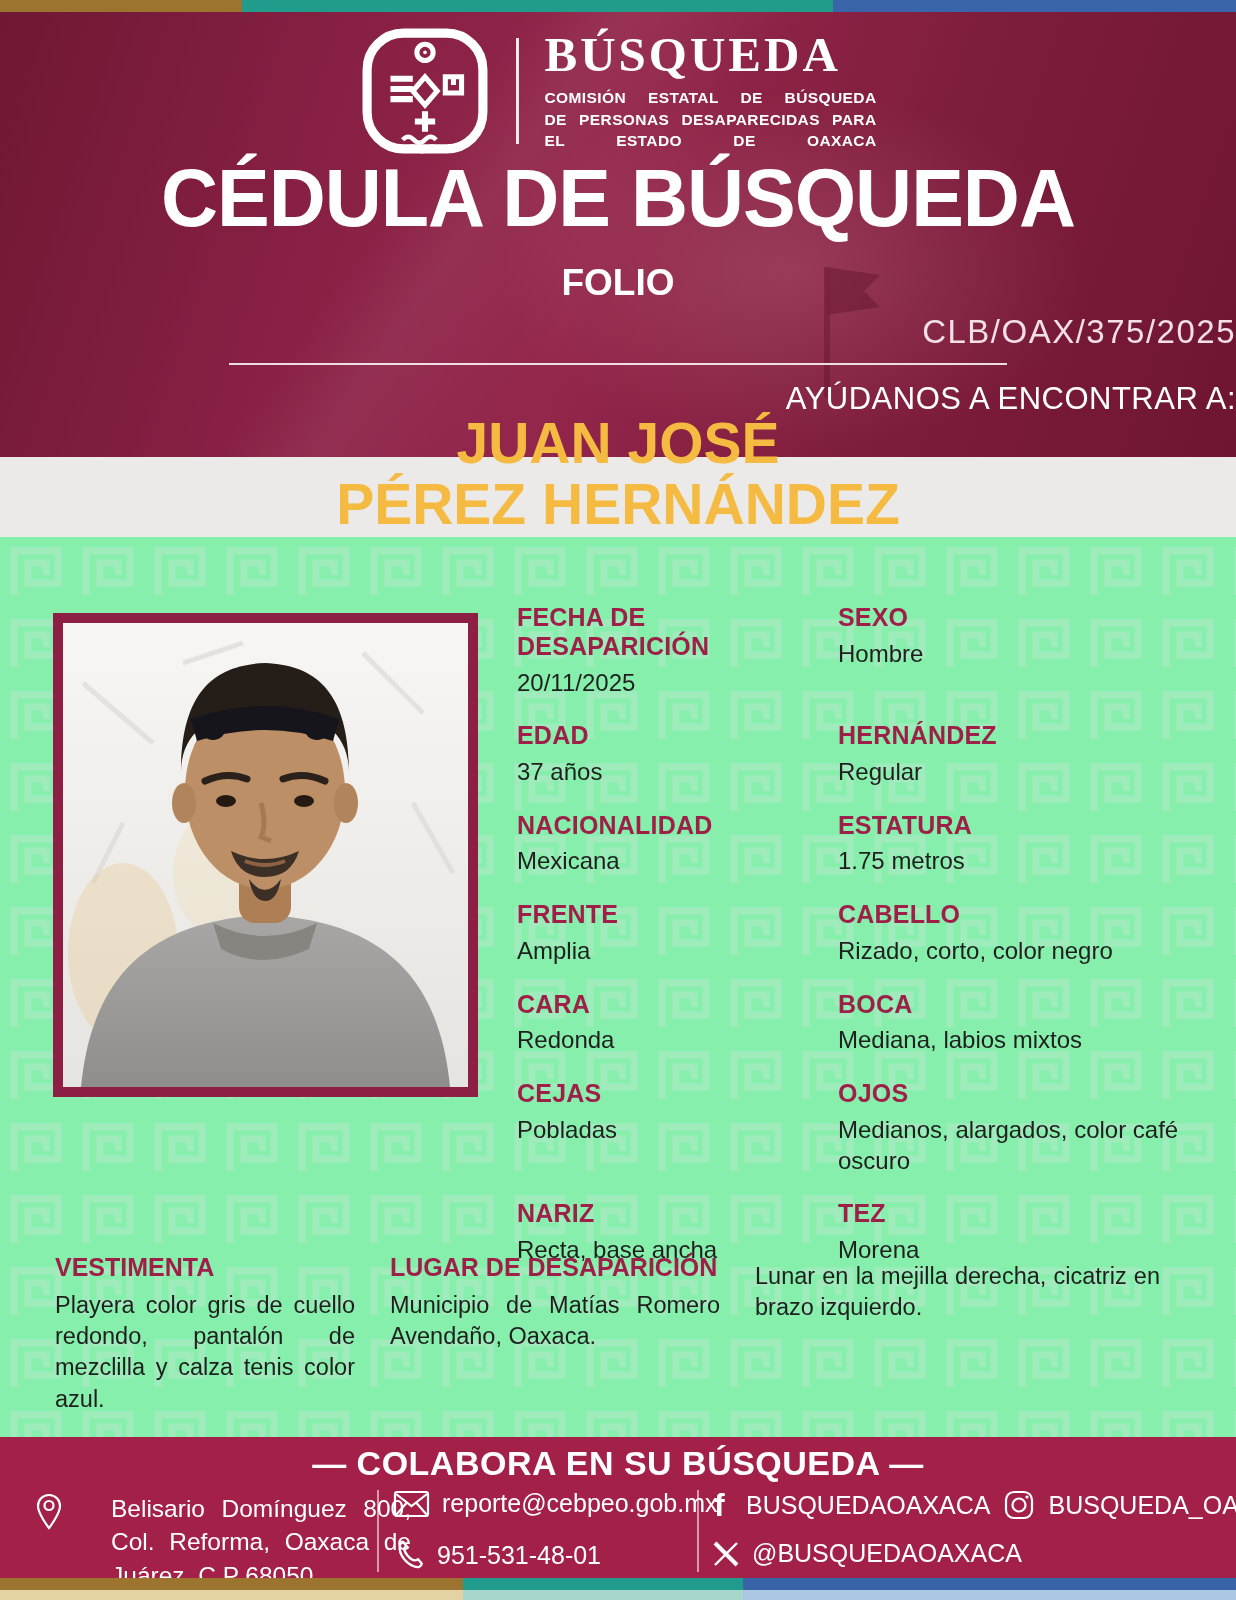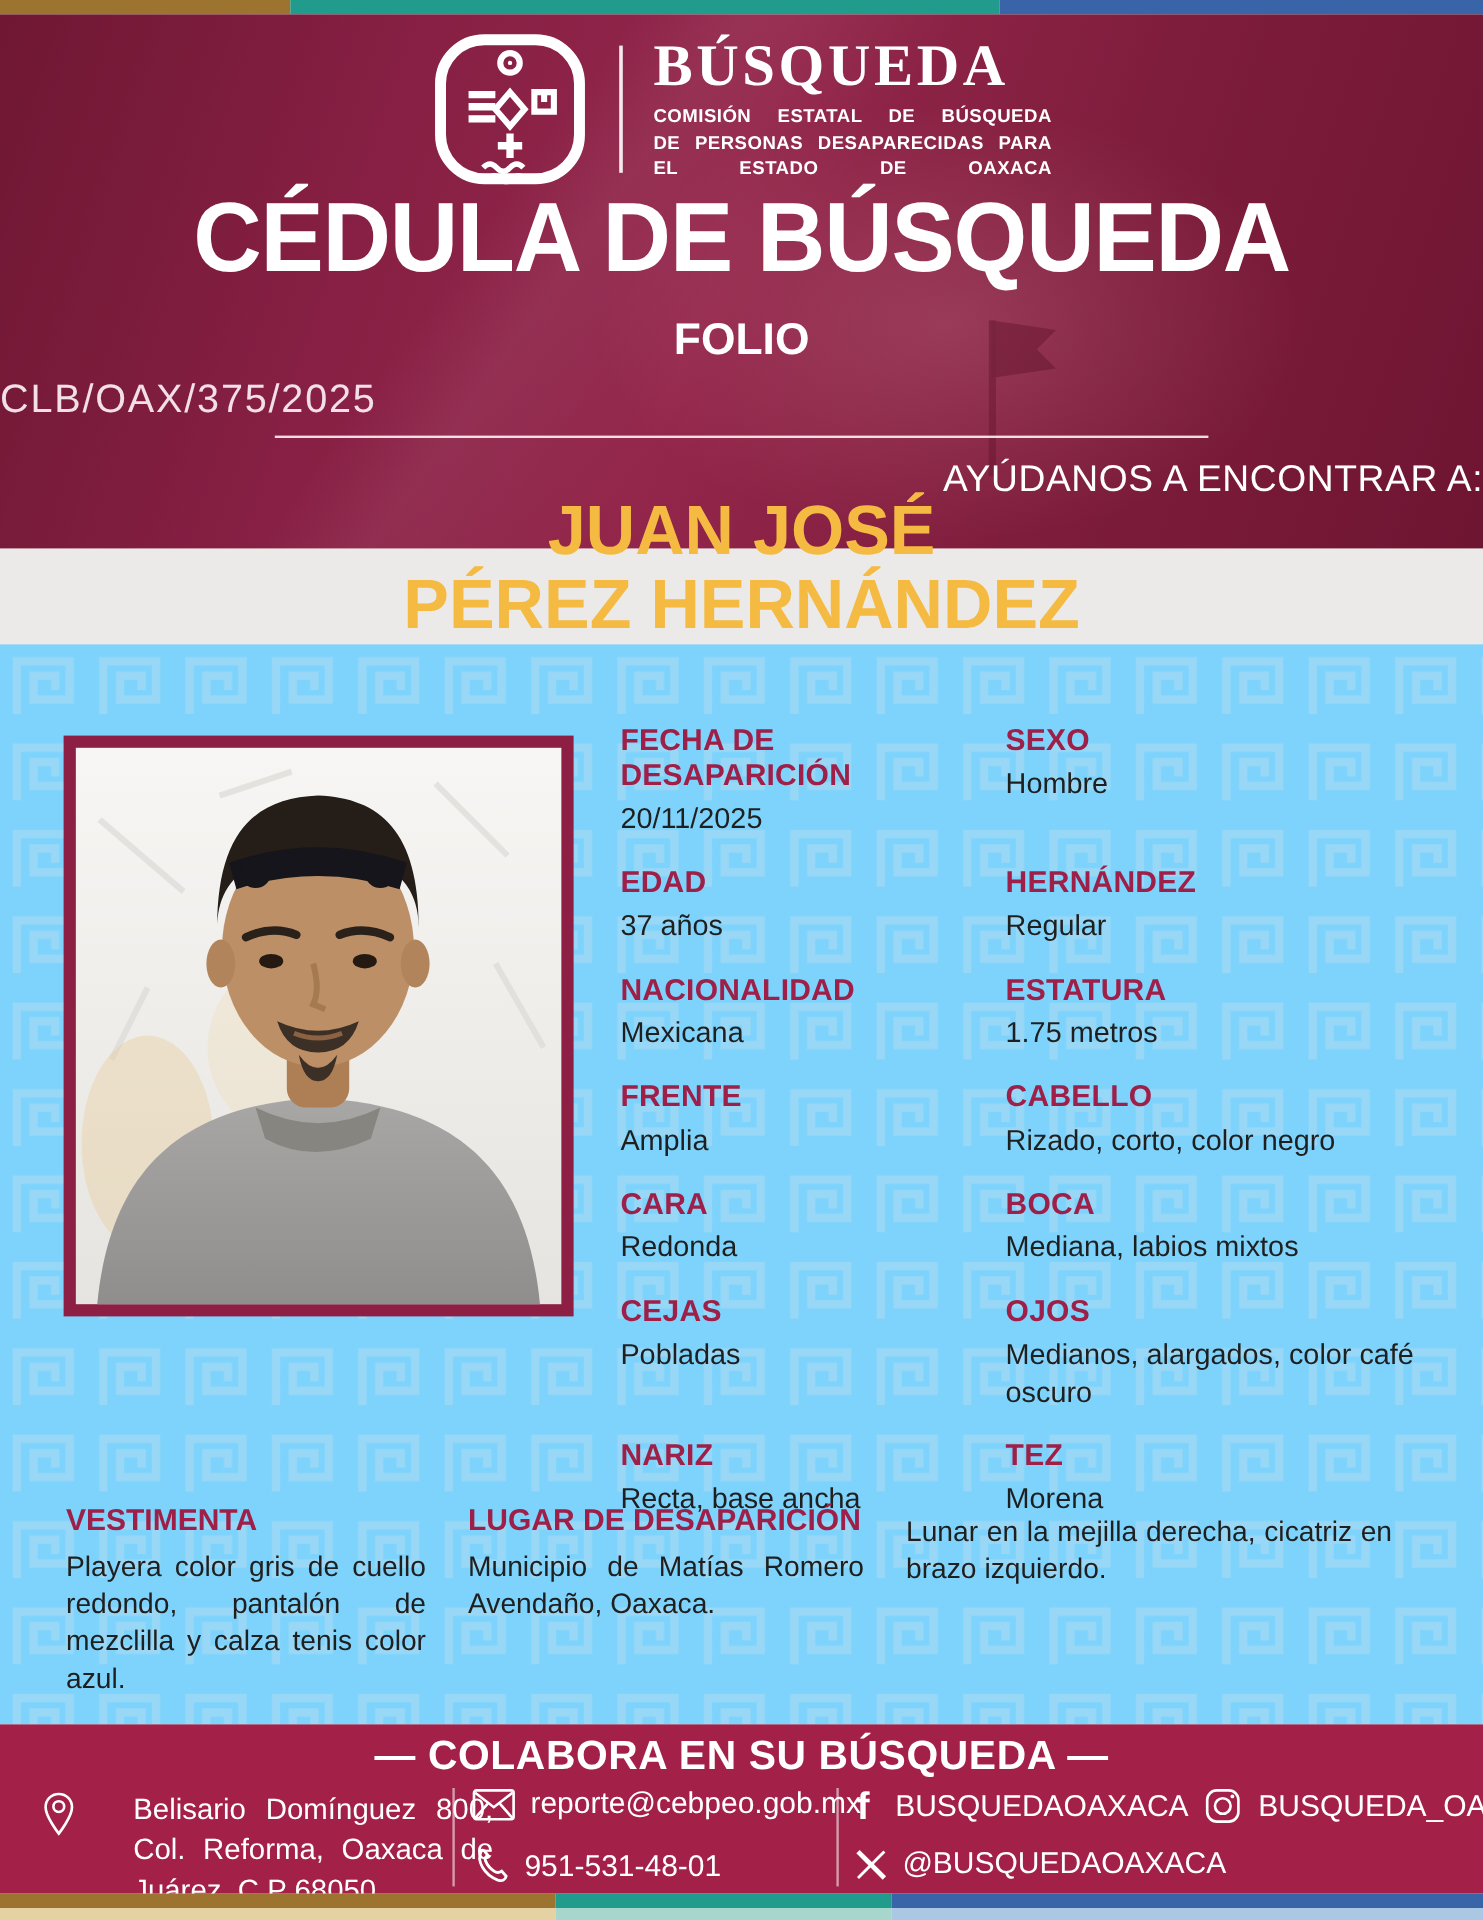--- a/index.html
+++ b/index.html
@@ -28,30 +28,30 @@
       linear-gradient(108deg,#6F1733 0%,#872044 26%,#93264B 48%,#7D1C3B 74%,#6E1532 100%);}
   .brand{position:absolute;top:14px;left:0;width:100%;display:flex;justify-content:center;align-items:center;gap:26px;}
   .brand-divider{width:3px;height:106px;background:rgba(255,255,255,0.9);}
   .brand-title{font-family:"Liberation Serif",serif;font-weight:700;font-size:49px;letter-spacing:3px;line-height:1;}
   .brand-sub{margin-top:8px;width:332px;}
   .brand-sub span{display:block;font-weight:700;font-size:15.5px;line-height:1.4;letter-spacing:.4px;
                   text-align:justify;text-align-last:justify;}
   .cedula-title{position:absolute;top:140px;left:0;width:100%;text-align:center;
     font-weight:800;font-size:79px;letter-spacing:-1px;transform:scaleY(1.04);}
   .folio-label{position:absolute;top:250px;left:0;width:100%;text-align:center;font-weight:800;font-size:37px;}
-  .folio-number{position:absolute;top:301px;left:0;width:100%;text-align:left;font-weight:400;font-size:33px;
+  .folio-number{position:absolute;top:301px;left:0;width:100%;text-align:right;font-weight:400;font-size:33px;
     letter-spacing:1.5px;color:#F2DFE7;}
   .folio-line{position:absolute;top:351px;left:229px;width:778px;height:2px;background:rgba(255,255,255,0.85);}
   .help-text{position:absolute;top:369px;left:0;width:100%;text-align:right;font-weight:500;font-size:31px;letter-spacing:.5px;}
   .person-name{position:absolute;top:402px;left:0;width:100%;text-align:center;color:#F4BA41;
     font-weight:800;font-size:57px;line-height:1.05;transform:scaleY(1.02);}
   .hero-flag{position:absolute;left:812px;top:243px;opacity:.5;}
 
   
-  .body-area{position:absolute;top:537px;left:0;width:1236px;height:900px;background:#7dd3fc;}
+  .body-area{position:absolute;top:537px;left:0;width:1236px;height:900px;background:#86efac;}
   .greca{position:absolute;top:0;left:0;}
 
   .photo-frame{position:absolute;left:53px;top:76px;width:425px;height:484px;background:#8E1F44;
     padding:10px;box-sizing:border-box;}
   .photo-frame svg{display:block;}
 
   .details{position:absolute;left:517px;top:66px;width:705px;display:grid;
     grid-template-columns:321px 384px;}
   .field{margin-bottom:23px;}
   .field .lbl{font-weight:800;font-size:25px;line-height:1.15;color:#9E2048;letter-spacing:.2px;}

